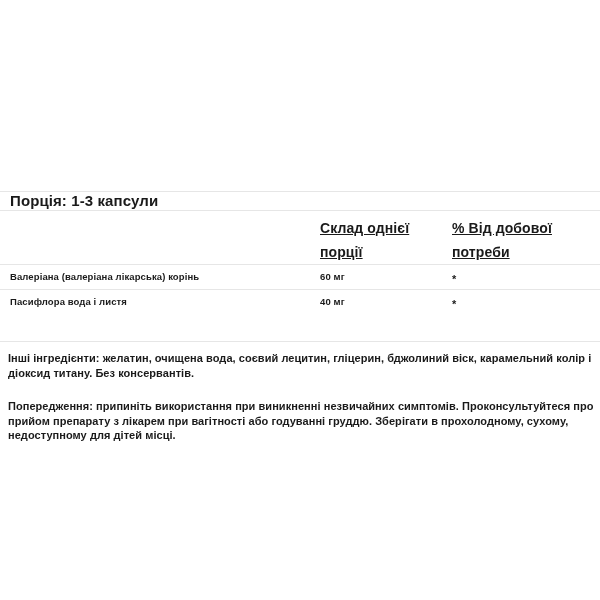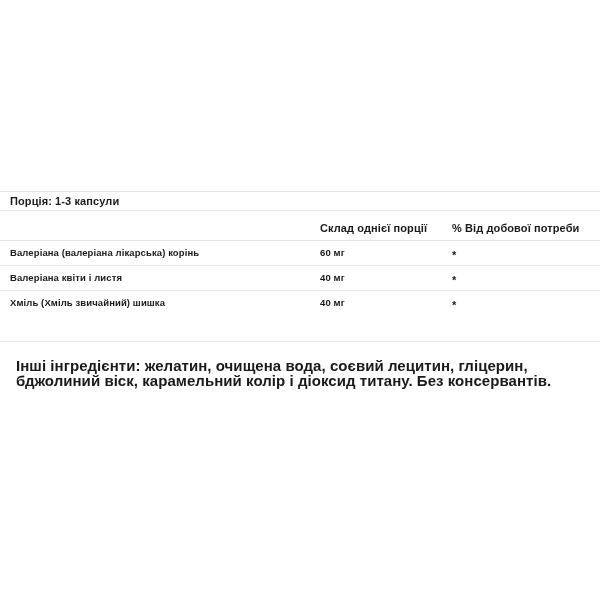--- a/index.html
+++ b/index.html
@@ -43,33 +43,34 @@
   }
   .rule td {
     border-top: 1px solid #e6e6e6;
   }
   .col-name   { width: 320px; }
   .col-amount { width: 132px; }
   .col-dv     { width: 148px; }
 
   .serving-row td {
     height: 18px;
-    font-size: 11px;
+    font-size: 15px;
     line-height: 18px;
     padding-left: 10px;
     letter-spacing: 0.1px;
   }
   .spacer-row td {
     height: 5px;
   }
   .head-row td {
     height: 24px;
-    font-size: 11px;
+    font-size: 14px;
     line-height: 24px;
     letter-spacing: 0.1px;
+    text-decoration: underline;
   }
   .head-row td.col-name { padding-left: 10px; }
   .head-row td.col-amount { padding-left: 0; }
   .head-row td.col-dv { padding-left: 0; margin-top: 12px; }
 
   .item-row td {
     height: 23px;
     font-size: 9.5px;
     line-height: 23px;
     letter-spacing: 0.1px;
@@ -89,23 +90,23 @@
 
   .notes {
     position: absolute;
     left: 0;
     top: 341px;
     width: 600px;
     border-top: 1px solid #e6e6e6;
     box-sizing: border-box;
   }
   .note-p {
-    margin: 8px;
+    margin: 0;
     padding: 0 2px 0 8px;
-    font-size: 15px;
+    font-size: 11px;
     font-weight: bold;
     line-height: 14.5px;
     letter-spacing: 0.05px;
     color: #1a1a1a;
   }
   .note-ingredients { padding-top: 9px; }
   .note-warning { padding-top: 19px; }
 </style>
 </head>
 <body>
@@ -139,36 +140,30 @@
         <tr class="item-row rule">
           <td class="col-name">Валеріана (валеріана лікарська) корінь</td>
           <td class="col-amount">60 мг</td>
           <td class="col-dv">
             <span class="dv-star">*</span>
           </td>
         </tr>
 
 
         <tr class="item-row rule">
-          <td class="col-name">Валеріана квіти і листя</td>
+          <td class="col-name">Пасифлора вода і листя</td>
           <td class="col-amount">40 мг</td>
           <td class="col-dv">
             <span class="dv-star">*</span>
           </td>
         </tr>
 
-        <tr class="item-row rule">
-          <td class="col-name">Хміль (Хміль звичайний) шишка</td>
-          <td class="col-amount">40 мг</td>
-          <td class="col-dv">
-            <span class="dv-star">*</span>
-          </td>
-        </tr>
 
       </tbody>
     </table>
   </div>
 
   <div class="notes">
     <p class="note-p note-ingredients">Інші інгредієнти: желатин, очищена вода, соєвий лецитин, гліцерин, бджолиний віск, карамельний колір і діоксид титану. Без консервантів.</p>
+    <p class="note-p note-warning">Попередження: припиніть використання при виникненні незвичайних симптомів. Проконсультуйтеся про прийом препарату з лікарем при вагітності або годуванні груддю. Зберігати в прохолодному, сухому, недоступному для дітей місці.</p>
   </div>
 
 </div>
 
 </body></html>

